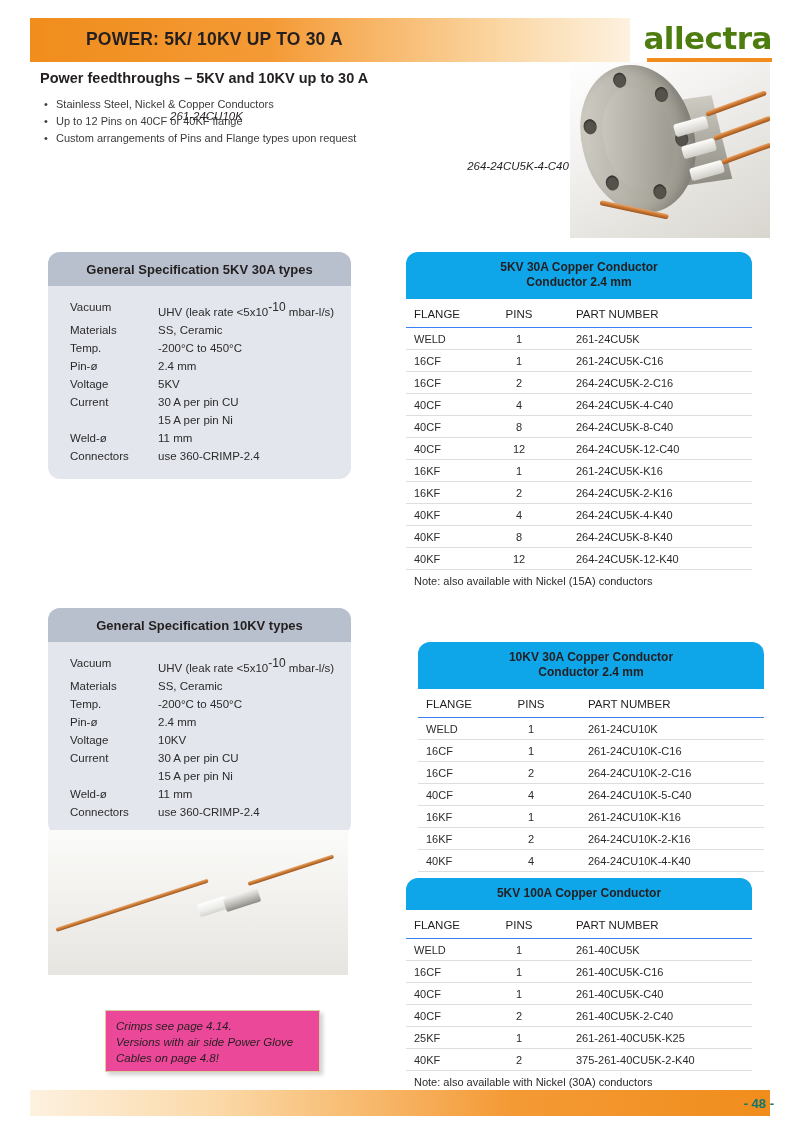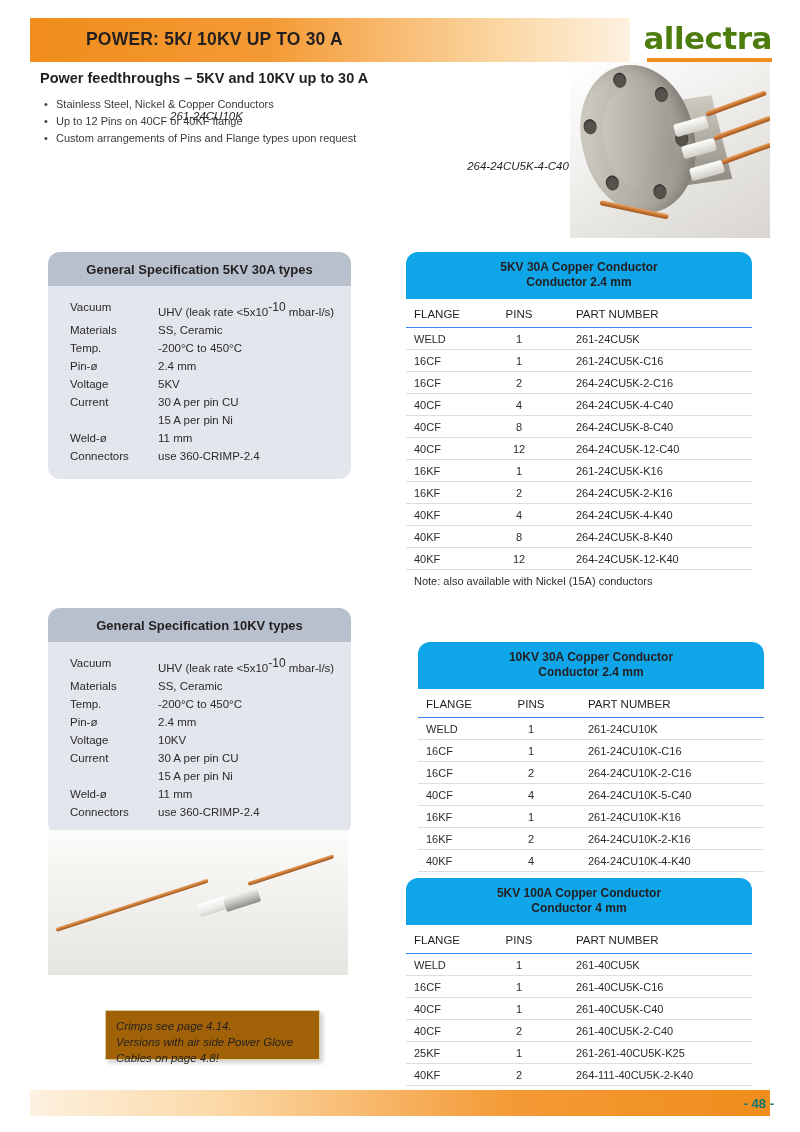--- a/index.html
+++ b/index.html
@@ -256,22 +256,22 @@
     position: absolute;
     left: 170px; top: 110px;
     font-size: 11.5px;
     font-style: italic;
   }
 
   
   .note-box {
     position: absolute;
     left: 105px; top: 1010px;
-    width: 215px; height: 50px;
-    background: #a16207;
+    width: 215px; height: 62px;
+    background: #ec4899;
     border: 1px solid #d8cfa0;
     box-shadow: 3px 3px 4px rgba(0,0,0,.18);
     padding: 7px 10px;
     font-size: 11.5px;
     font-style: italic;
     line-height: 16px;
     color: #231f20;
   }
 
   
@@ -547,21 +547,20 @@
   <div class="p2-rod"></div>
   <div class="p2-white"></div>
   <div class="p2-metal"></div>
   <div class="p2-rod2"></div>
 </div>
 <div class="p2-caption">261-24CU10K</div>
 
 <div class="tbl-panel" style="left:406px; top:878px;">
   <div class="tbl-head">
     <div>5KV 100A Copper Conductor</div>
-    <div>Conductor 4 mm</div>
   </div>
   <table class="parts">
     <thead>
       <tr>
         <th class="c1">FLANGE</th>
         <th class="c2">PINS</th>
         <th class="c3">PART NUMBER</th>
       </tr>
     </thead>
     <tbody>
@@ -586,21 +585,21 @@
           <td class="c3">261-40CU5K-2-C40</td>
         </tr>
       <tr>
           <td class="c1">25KF</td>
           <td class="c2">1</td>
           <td class="c3">261-261-40CU5K-K25</td>
         </tr>
       <tr>
           <td class="c1">40KF</td>
           <td class="c2">2</td>
-          <td class="c3">264-111-40CU5K-2-K40</td>
+          <td class="c3">375-261-40CU5K-2-K40</td>
         </tr>
     </tbody>
   </table>
   <div class="tbl-note">Note: also available with Nickel (30A) conductors</div>
 </div>
 
 <div class="note-box">
   <div>Crimps see page 4.14.</div>
   <div>Versions with air side Power Glove</div>
   <div>Cables on page 4.8!</div>

